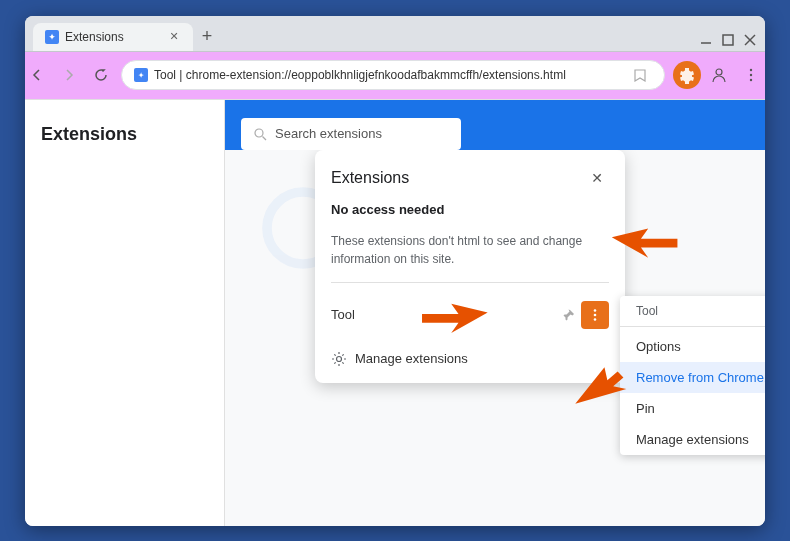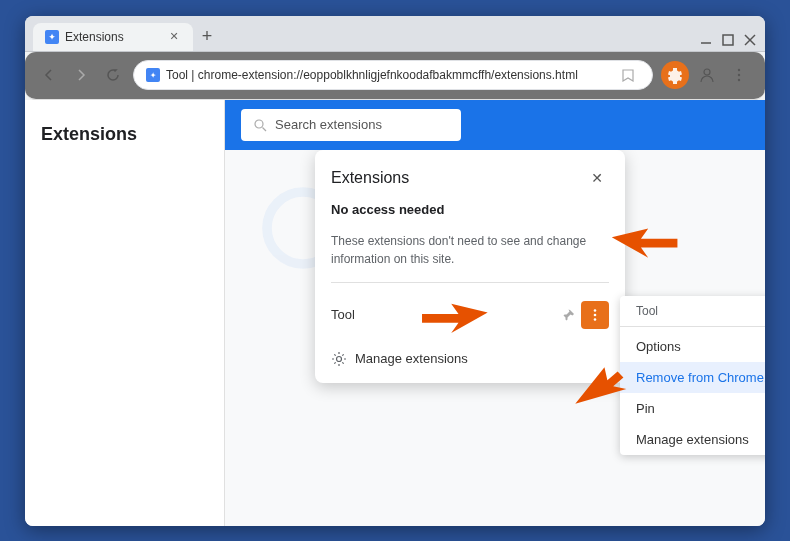--- a/index.html
+++ b/index.html
@@ -95,28 +95,27 @@
     .window-controls {
       margin-left: auto;
       display: flex;
       align-items: center;
       gap: 8px;
       padding-bottom: 4px;
     }
 
     
     .address-bar {
-      background: #737373;
+      background: #f0abfc;
       height: 48px;
       display: flex;
       align-items: center;
-      padding: 0 12px;
+      padding: 0 0;
       gap: 8px;
       border-bottom: 1px solid #e0e0e0;
-      border-radius: 11px;
     }
 
     .nav-btn {
       width: 24px;
       height: 24px;
       display: flex;
       align-items: center;
       justify-content: center;
       color: #555;
       font-size: 14px;
@@ -233,21 +232,21 @@
       background: #f8f9fa;
       position: relative;
       display: flex;
       flex-direction: column;
     }
 
     .page-header {
       background: #1a73e8;
       height: 50px;
       display: flex;
-      align-items: center;
+      align-items: flex-end;
       padding: 0 16px;
     }
 
     .search-box {
       background: white;
       border-radius: 4px;
       height: 32px;
       padding: 0 12px;
       display: flex;
       align-items: center;
@@ -549,21 +548,21 @@
         </svg>
 
         <div class="watermark">RISK.COM</div>
 
         <div class="extensions-popup">
           <div class="popup-header">
             <span class="popup-title">Extensions</span>
             <div class="popup-close">✕</div>
           </div>
           <div class="popup-section-title">No access needed</div>
-          <div class="popup-section-desc">These extensions don't need to see and change information on this site.</div>
+          <div class="popup-section-desc">These extensions don't html to see and change information on this site.</div>
           <hr class="popup-divider">
           <div class="popup-extension-row">
             <span class="ext-name">Tool</span>
             <div class="ext-pin-btn">
               <svg width="14" height="14" viewBox="0 0 14 14">
                   <path d="M8 2l4 4-1.5 1.5-2-1-3 3v2l-1 1-1-1v-2l-2-2 1-1h2l3-3-1-2L8 2z" fill="#aaa"></path>
                 </svg>
             </div>
             <div class="ext-more-btn" style="background:#e8701a; border-radius:4px;">
               <svg width="16" height="16" viewBox="0 0 16 16">

